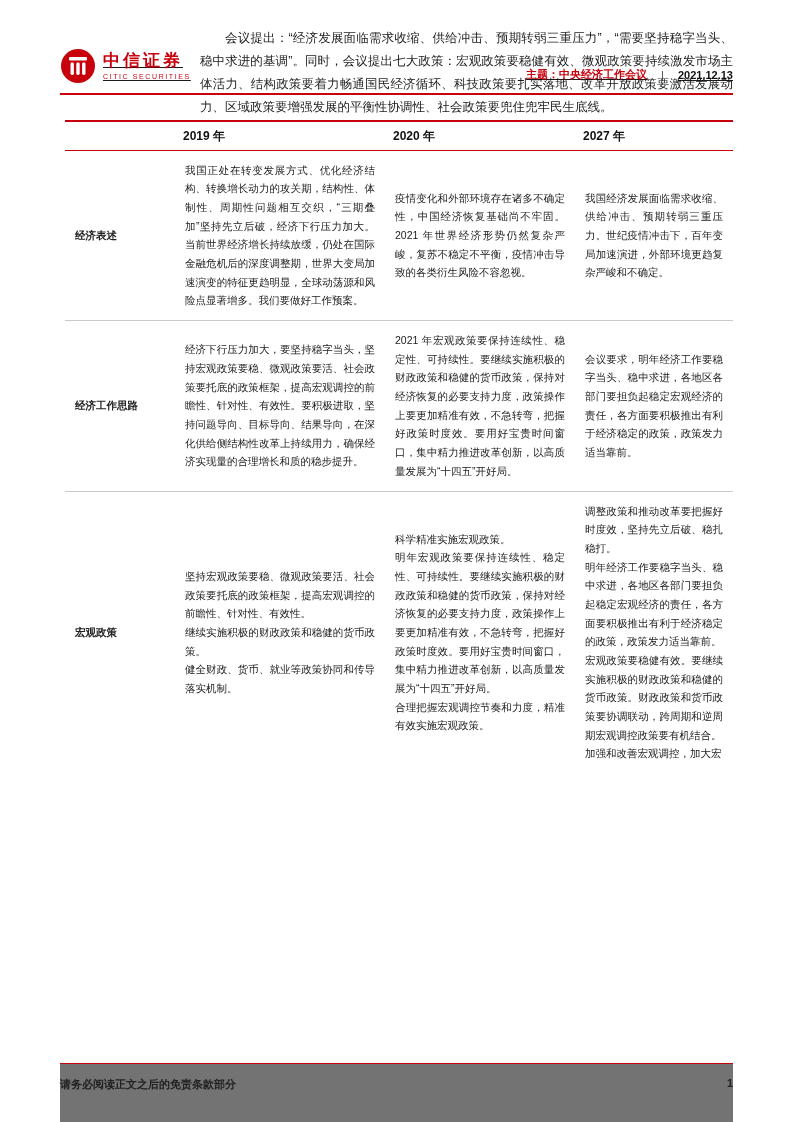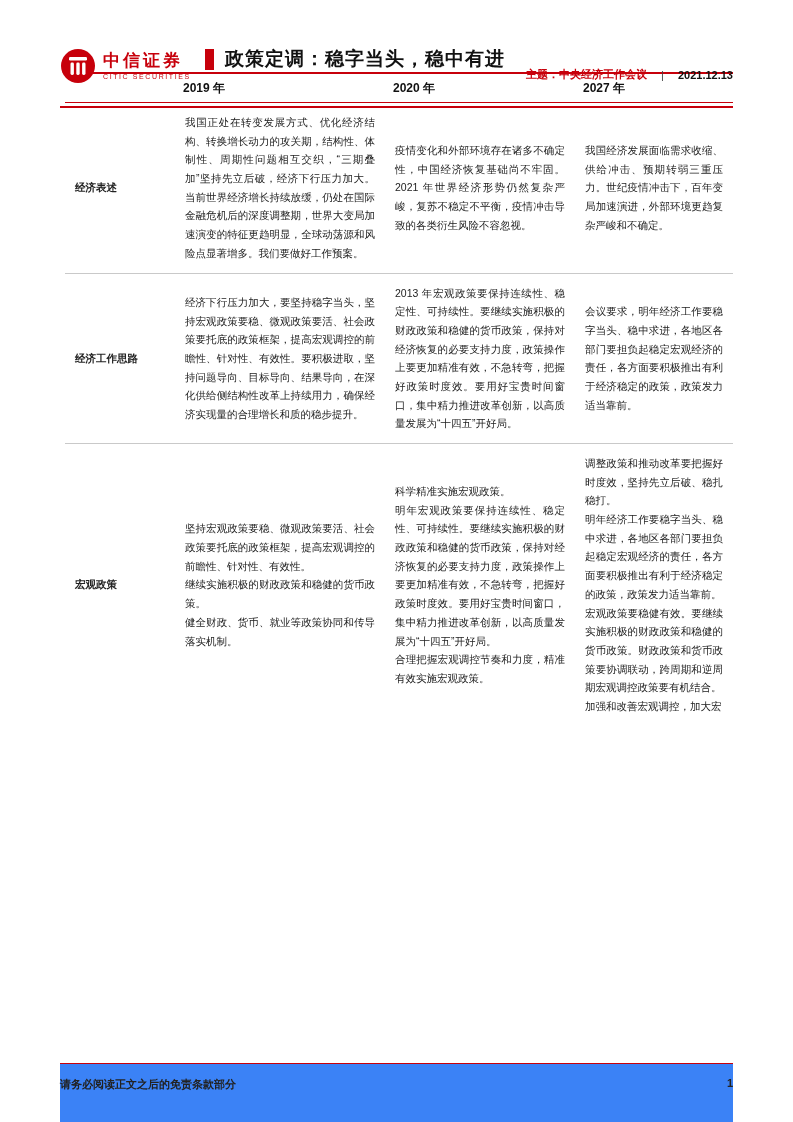--- a/index.html
+++ b/index.html
@@ -9,22 +9,23 @@
     margin:0 auto;
     background:#fff;
     font-family:"Liberation Sans","DejaVu Sans",sans-serif;
     color:#1a1a1a;
     overflow:hidden;
   }
   
   .header{
     position:absolute;left:60px;right:60px;top:48px;
     display:flex;justify-content:space-between;align-items:flex-end;
-    padding-bottom:22px;
+    padding-bottom:9px;
     border-bottom:2px solid var(--accent,#c7000b);
+    text-decoration:underline;
   }
   .logo{display:flex;align-items:center;gap:7px;}
   .logo-icon{width:36px;height:36px;display:block;}
   .logo-cn{font-size:17px;font-weight:bold;color:var(--accent,#c7000b);letter-spacing:3px;line-height:1.1;}
   .logo-en{font-size:7px;color:var(--accent,#c7000b);letter-spacing:1.6px;margin-top:2px;}
   .header-right{font-size:11px;display:flex;align-items:center;gap:14px;padding-bottom:2px;text-align:center;}
   .topic{color:var(--accent,#c7000b);font-weight:bold;}
   .hdr-div{color:#444;font-weight:normal;}
   .date{color:#111;font-weight:bold;}
   
@@ -65,21 +66,21 @@
     padding:10px 10px;vertical-align:middle;
     border-bottom:1px solid #c9c9c9;
     text-align:justify;
   }
   table.cmp tr:last-child td{border-bottom:none;}
   td.row-label{font-weight:bold;font-size:11px;padding-left:12px;text-align:left;color:#111;}
   td.cell-text{white-space:pre-line;}
   
   .footer{
     position:absolute;left:60px;right:60px;top:1063px;bottom:0;
-    background:#3b82f6;
+    background:#737373;
     border-top:1.5px solid var(--accent,#c7000b);
     padding-top:13px;
     display:flex;justify-content:space-between;align-items:flex-start;
     font-size:11px;font-weight:600;color:#222;
   }
   .page-num{font-weight:bold;}
 </style>
 </head>
 <body>
 
@@ -99,25 +100,22 @@
         <div class="logo-en">CITIC SECURITIES</div>
       </div>
     </div>
     <div class="header-right">
       <span class="topic">主题：中央经济工作会议</span>
       <span class="hdr-div">|</span>
       <span class="date">2021.12.13</span>
     </div>
   </div>
 
-  <div class="sec-title">
-    <span class="title-bar"></span>
-    <span class="title-text">政策定调：稳字当头，稳中有进</span>
-  </div>
 
+  <p class="lead">会议提出：“经济发展面临需求收缩、供给冲击、预期转弱三重压力”，“需要坚持稳字当头、稳中求进的基调”。同时，会议提出七大政策：宏观政策要稳健有效、微观政策要持续激发市场主体活力、结构政策要着力畅通国民经济循环、科技政策要扎实落地、改革开放政策要激活发展动力、区域政策要增强发展的平衡性协调性、社会政策要兜住兜牢民生底线。</p>
 
 
   <table class="cmp">
     <colgroup>
       <col class="c-label">
         <col class="c-2019">
         <col class="c-2020">
         <col class="c-2021">
     </colgroup>
     <thead>
@@ -131,21 +129,21 @@
     <tbody>
       <tr>
         <td class="row-label">经济表述</td>
         <td class="cell-text">我国正处在转变发展方式、优化经济结构、转换增长动力的攻关期，结构性、体制性、周期性问题相互交织，“三期叠加”坚持先立后破，经济下行压力加大。当前世界经济增长持续放缓，仍处在国际金融危机后的深度调整期，世界大变局加速演变的特征更趋明显，全球动荡源和风险点显著增多。我们要做好工作预案。</td>
         <td class="cell-text">疫情变化和外部环境存在诸多不确定性，中国经济恢复基础尚不牢固。2021 年世界经济形势仍然复杂严峻，复苏不稳定不平衡，疫情冲击导致的各类衍生风险不容忽视。</td>
         <td class="cell-text">我国经济发展面临需求收缩、供给冲击、预期转弱三重压力。世纪疫情冲击下，百年变局加速演进，外部环境更趋复杂严峻和不确定。</td>
       </tr>
       <tr>
         <td class="row-label">经济工作思路</td>
         <td class="cell-text">经济下行压力加大，要坚持稳字当头，坚持宏观政策要稳、微观政策要活、社会政策要托底的政策框架，提高宏观调控的前瞻性、针对性、有效性。要积极进取，坚持问题导向、目标导向、结果导向，在深化供给侧结构性改革上持续用力，确保经济实现量的合理增长和质的稳步提升。</td>
-        <td class="cell-text">2013 年宏观政策要保持连续性、稳定性、可持续性。要继续实施积极的财政政策和稳健的货币政策，保持对经济恢复的必要支持力度，政策操作上要更加精准有效，不急转弯，把握好政策时度效。要用好宝贵时间窗口，集中精力推进改革创新，以高质量发展为“十四五”开好局。</td>
+        <td class="cell-text">2021 年宏观政策要保持连续性、稳定性、可持续性。要继续实施积极的财政政策和稳健的货币政策，保持对经济恢复的必要支持力度，政策操作上要更加精准有效，不急转弯，把握好政策时度效。要用好宝贵时间窗口，集中精力推进改革创新，以高质量发展为“十四五”开好局。</td>
         <td class="cell-text">会议要求，明年经济工作要稳字当头、稳中求进，各地区各部门要担负起稳定宏观经济的责任，各方面要积极推出有利于经济稳定的政策，政策发力适当靠前。</td>
       </tr>
       <tr>
         <td class="row-label">宏观政策</td>
         <td class="cell-text">坚持宏观政策要稳、微观政策要活、社会政策要托底的政策框架，提高宏观调控的前瞻性、针对性、有效性。
 继续实施积极的财政政策和稳健的货币政策。
 健全财政、货币、就业等政策协同和传导落实机制。</td>
         <td class="cell-text">科学精准实施宏观政策。
 明年宏观政策要保持连续性、稳定性、可持续性。要继续实施积极的财政政策和稳健的货币政策，保持对经济恢复的必要支持力度，政策操作上要更加精准有效，不急转弯，把握好政策时度效。要用好宝贵时间窗口，集中精力推进改革创新，以高质量发展为“十四五”开好局。
 合理把握宏观调控节奏和力度，精准有效实施宏观政策。</td>

